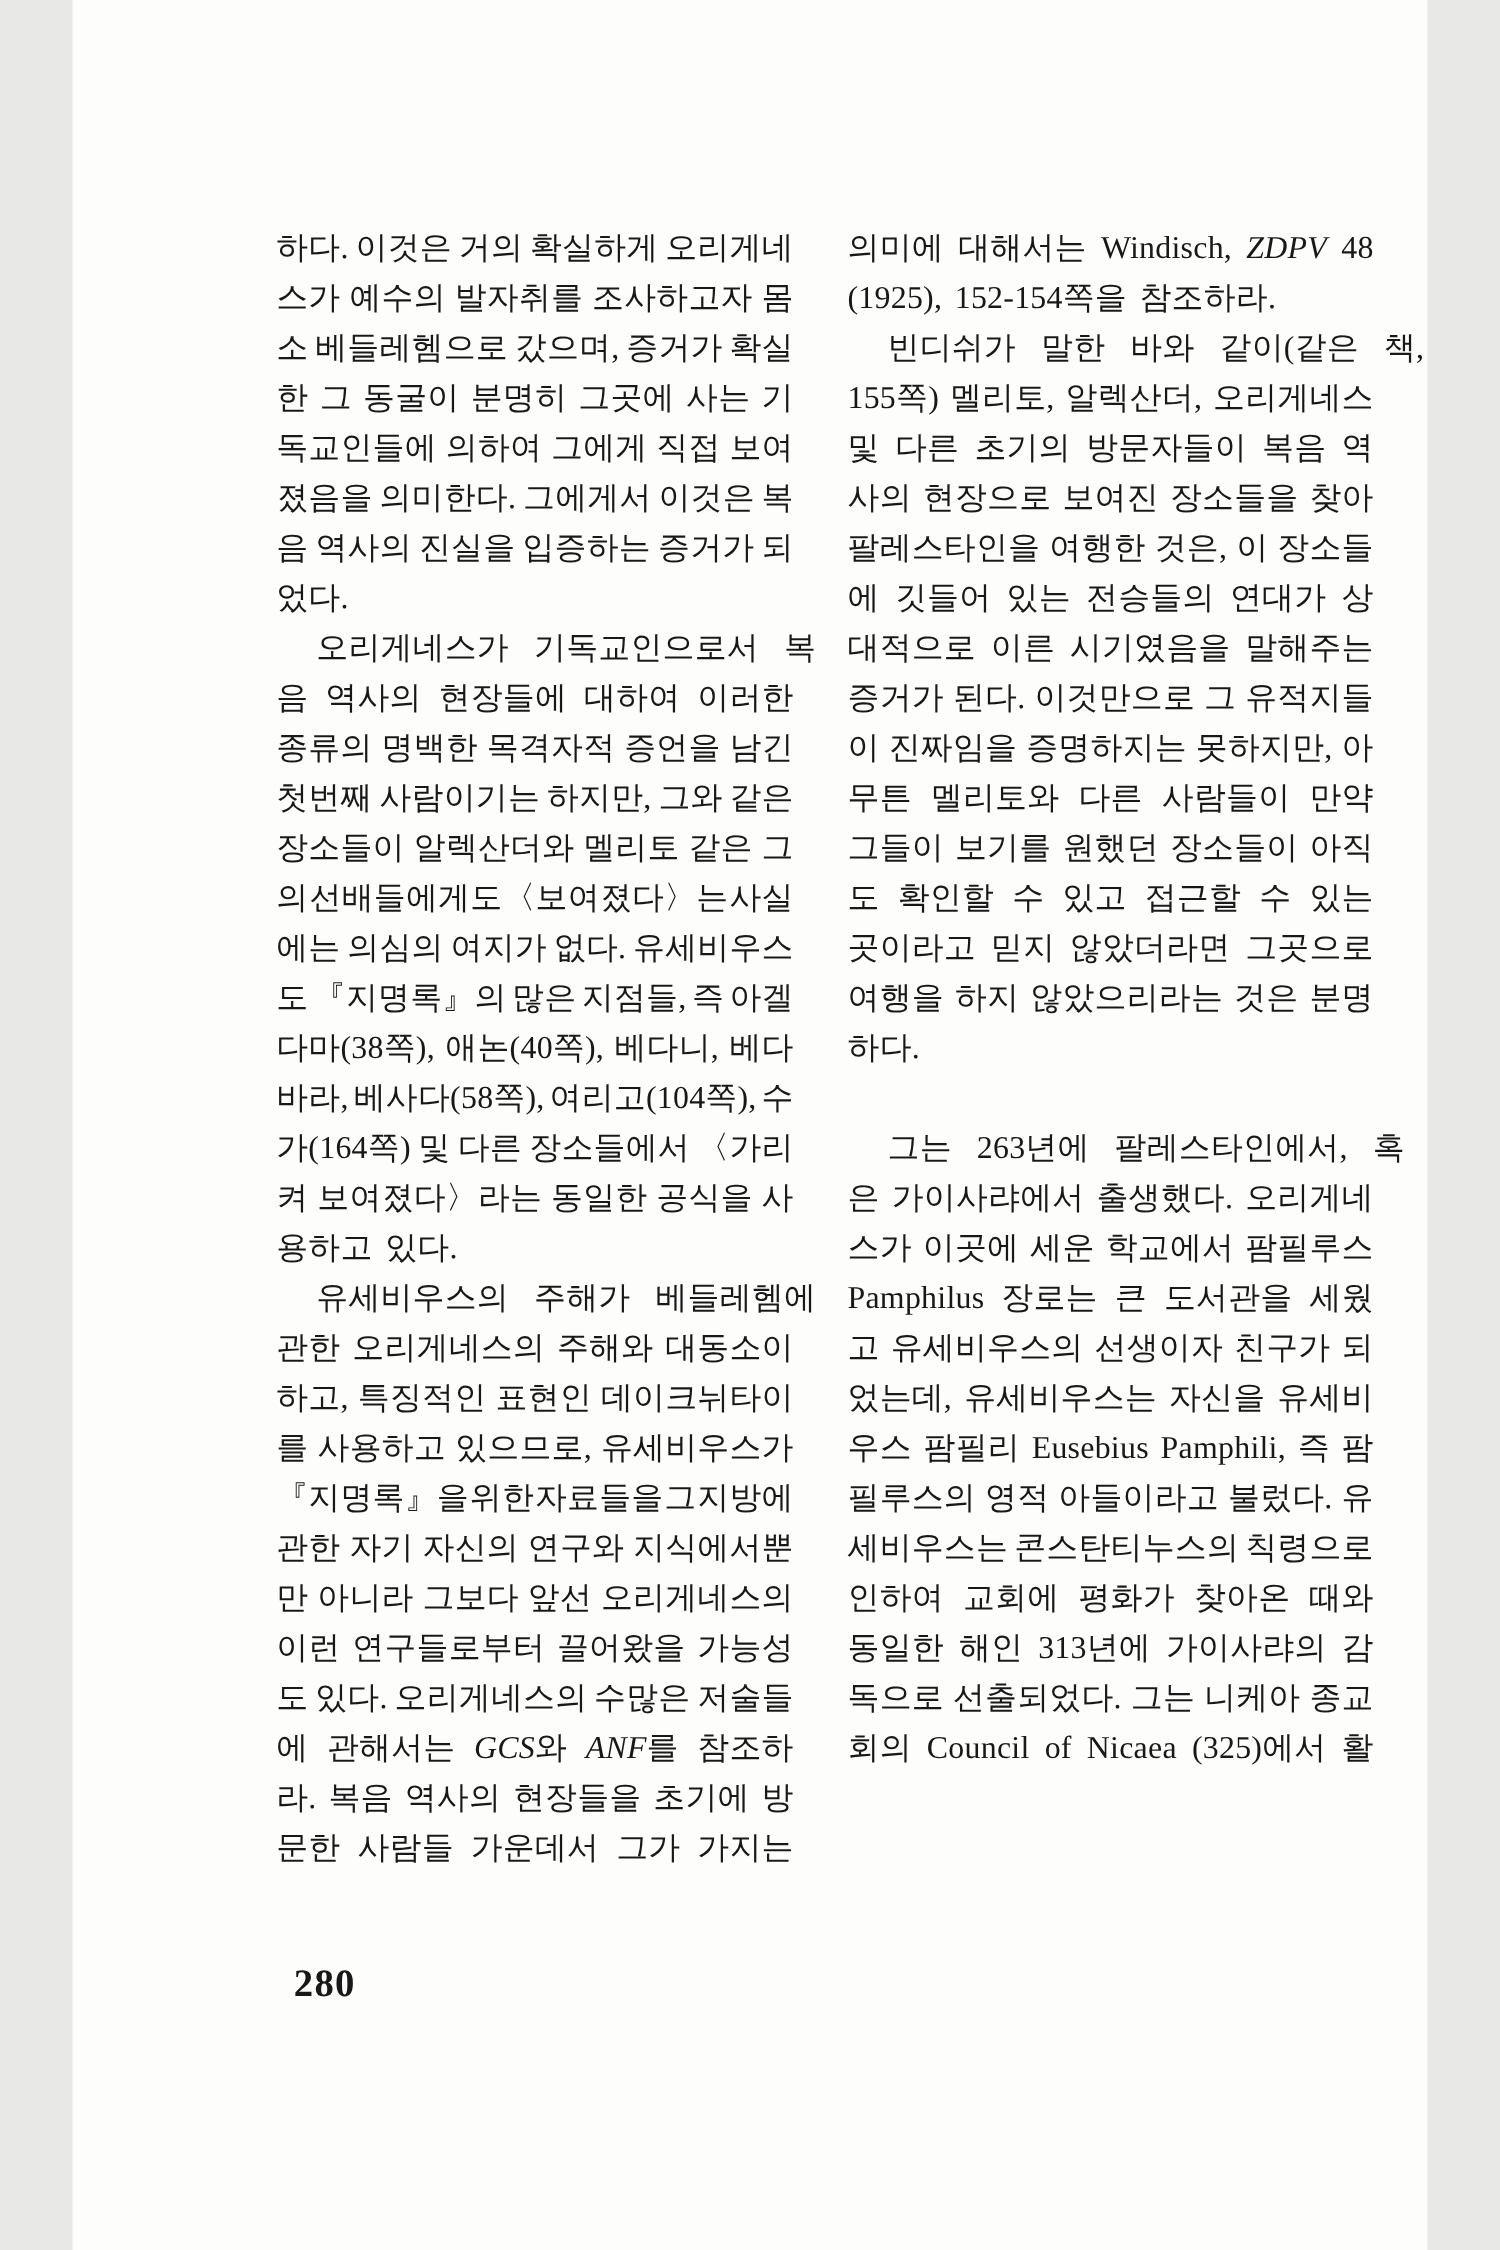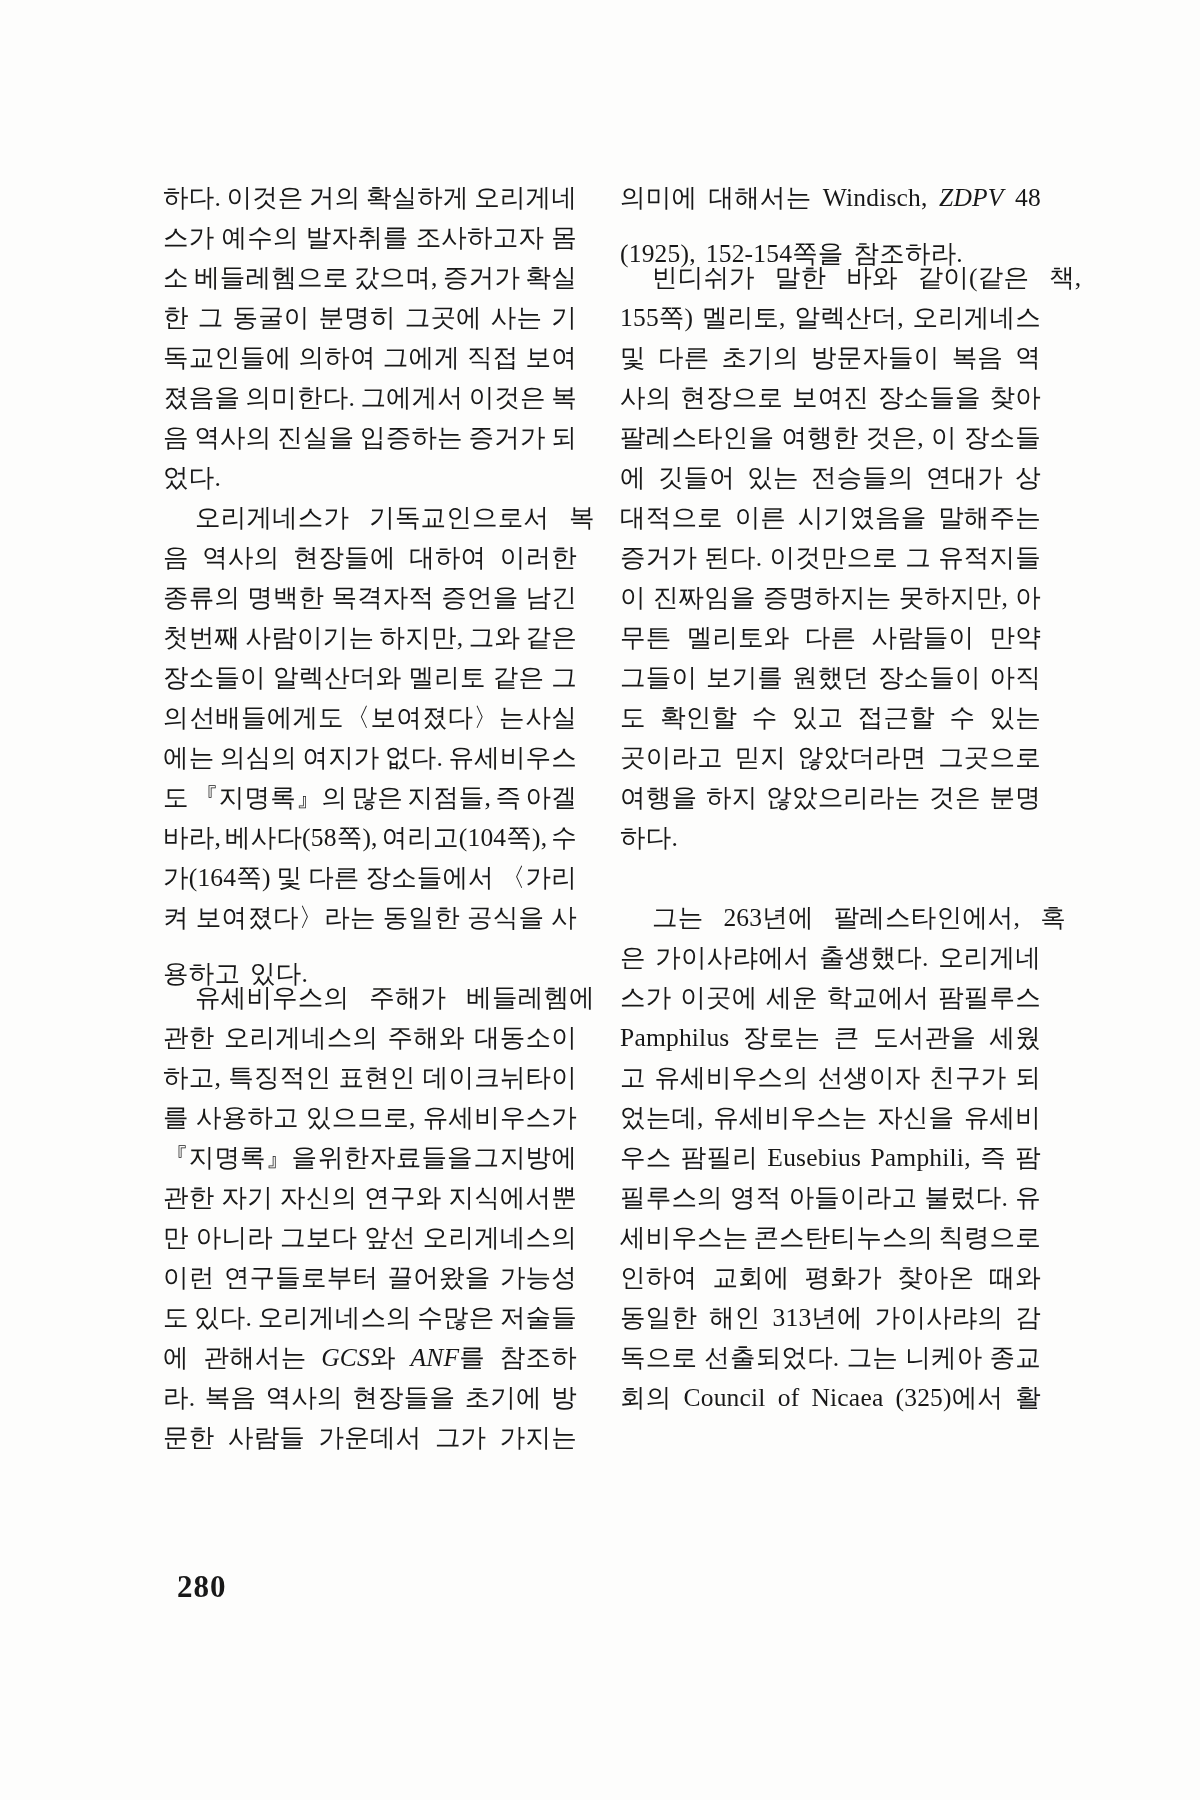--- a/index.html
+++ b/index.html
@@ -3,21 +3,21 @@
 <meta charset="utf-8">
 <style>
   html, body {
     margin: 0;
     padding: 0;
     background: #e8e8e6;
     font-family: "Liberation Serif", "DejaVu Serif", serif;
   }
   .page {
     position: relative;
-    width: 1200px;
+    width: 1084px;
     height: 1800px;
     margin: 0 auto;
     background: #fdfdfc;
     color: #181818;
     overflow: hidden;
   }
   .column {
     position: absolute;
     top: 178px;
   }
@@ -35,21 +35,21 @@
     font-size: 25.5px;
     letter-spacing: 0.2px;
     white-space: nowrap;
     overflow: visible;
   }
   .line .w { display: inline-block; }
   .line.end, .line.heading {
     display: block;
     text-align: left;
   }
-  .line.end .w + .w, .line.heading .w + .w { margin-left: 10px; margin-top: 16px; }
+  .line.end .w + .w, .line.heading .w + .w { margin-left: 10px; }
   .line.indent { padding-left: 32px; gap: 20px; }
   .line.heading { font-weight: bold; }
   .line.blank { height: 40px; }
   .line i { font-style: italic; }
 
   .page-number {
     position: absolute;
     left: 177px;
     top: 1569px;
     font-size: 31px;
@@ -164,20 +164,26 @@
       </div>
       <div class="line">
         <span class="w"><span>도</span></span>
         <span class="w"><span>『지명록』의</span></span>
         <span class="w"><span>많은</span></span>
         <span class="w"><span>지점들,</span></span>
         <span class="w"><span>즉</span></span>
         <span class="w"><span>아겔</span></span>
       </div>
       <div class="line">
+        <span class="w"><span>다마(38쪽),</span></span>
+        <span class="w"><span>애논(40쪽),</span></span>
+        <span class="w"><span>베다니,</span></span>
+        <span class="w"><span>베다</span></span>
+      </div>
+      <div class="line">
         <span class="w"><span>바라,</span></span>
         <span class="w"><span>베사다(58쪽),</span></span>
         <span class="w"><span>여리고(104쪽),</span></span>
         <span class="w"><span>수</span></span>
       </div>
       <div class="line">
         <span class="w"><span>가(164쪽)</span></span>
         <span class="w"><span>및</span></span>
         <span class="w"><span>다른</span></span>
         <span class="w"><span>장소들에서</span></span>

